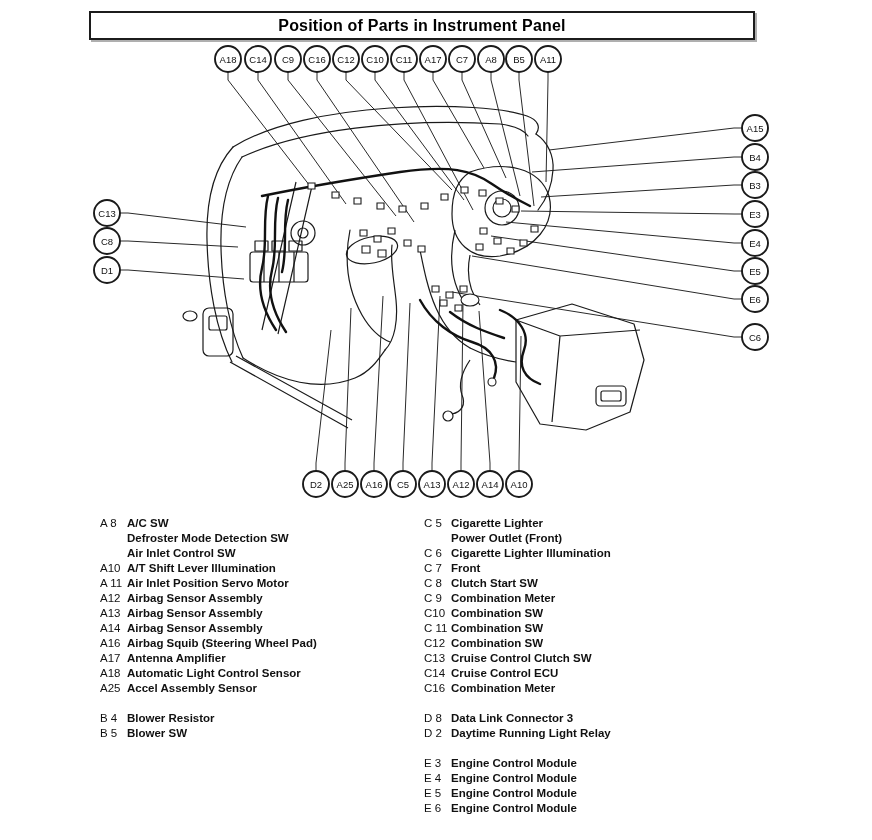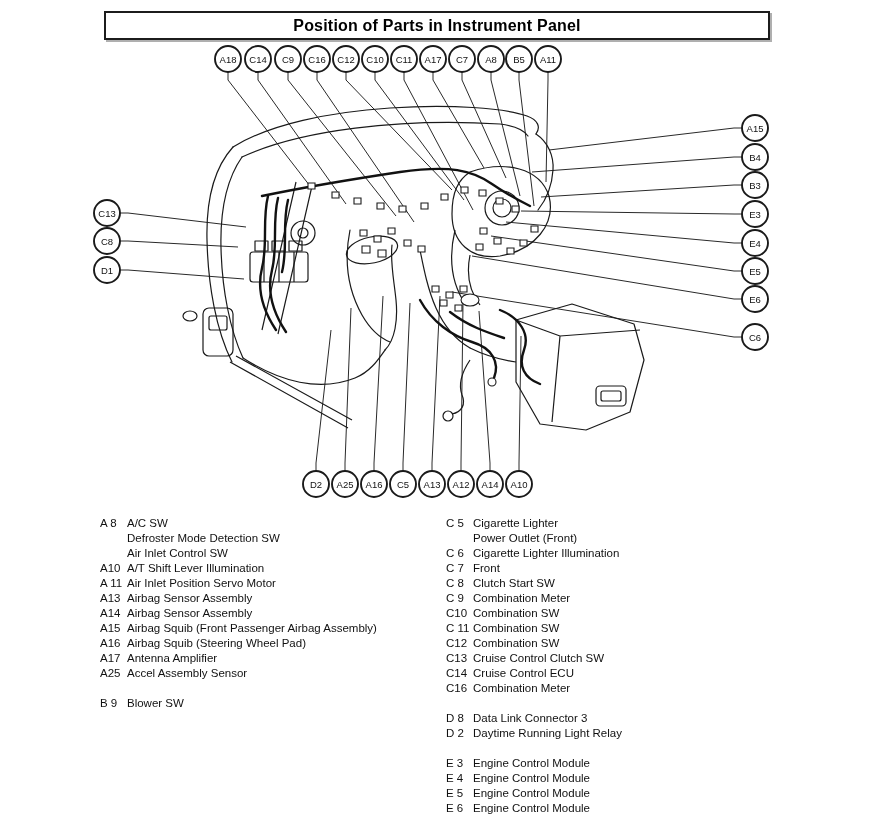--- a/index.html
+++ b/index.html
@@ -2,41 +2,41 @@
 <html><head>
 <meta charset="utf-8">
 <style>
   html,body{margin:0;padding:0;}
   body{
     width:872px;height:840px;position:relative;background:#fff;
     font-family:"Liberation Sans","DejaVu Sans",sans-serif;color:#111;
     overflow:hidden;
   }
   .title-box{
-    position:absolute;left:104px;top:11px;width:662px;height:25px;
+    position:absolute;left:89px;top:11px;width:662px;height:25px;
     border:2px solid #1c1c1c;background:#fff;
     box-shadow:2px 2px 0 rgba(110,110,110,.55);
     display:flex;align-items:center;justify-content:center;
   }
   .title-box h1{
     margin:0;font-size:16px;font-weight:bold;letter-spacing:.2px;color:#000;
   }
   svg.diagram{position:absolute;left:0;top:0;}
   svg .callout circle{fill:#fff;stroke:#1a1a1a;stroke-width:1.9px;}
   svg .callout text{
     font-family:"Liberation Sans","DejaVu Sans",sans-serif;
     font-size:9.5px;fill:#111;text-anchor:middle;
   }
   svg .leader{stroke:#2a2a2a;stroke-width:1px;fill:none;}
   .legend-col{position:absolute;top:516px;font-size:11.5px;line-height:15px;color:#111;}
   .legend-col.left{left:100px;}
-  .legend-col.right{left:446px;}
+  .legend-col.right{left:424px;}
   .lg-row{white-space:nowrap;height:15px;}
   .lg-code{display:inline-block;width:27px;white-space:pre;}
-  .lg-text{white-space:pre;}
+  .lg-text{white-space:pre;font-weight:bold;}
 </style>
 </head>
 <body>
 
 <div class="title-box">
   <h1>Position of Parts in Instrument Panel</h1>
 </div>
 
 <svg class="diagram" width="872" height="512" viewBox="0 0 872 512" xmlns="http://www.w3.org/2000/svg">
 
@@ -279,28 +279,30 @@
       <text x="519" y="487.5">A10</text>
     </g>
 </svg>
 
 <div class="legend-col left">
   <div class="lg-row"><span class="lg-code">A 8</span><span class="lg-text">A/C SW</span></div>
   <div class="lg-row"><span class="lg-code"></span><span class="lg-text">Defroster Mode Detection SW</span></div>
   <div class="lg-row"><span class="lg-code"></span><span class="lg-text">Air Inlet Control SW</span></div>
   <div class="lg-row"><span class="lg-code">A10</span><span class="lg-text">A/T Shift Lever Illumination</span></div>
   <div class="lg-row"><span class="lg-code">A 11</span><span class="lg-text">Air Inlet Position Servo Motor</span></div>
+  <div class="lg-row"><span class="lg-code">A12</span><span class="lg-text">Airbag Sensor Assembly</span></div>
   <div class="lg-row"><span class="lg-code">A13</span><span class="lg-text">Airbag Sensor Assembly</span></div>
   <div class="lg-row"><span class="lg-code">A14</span><span class="lg-text">Airbag Sensor Assembly</span></div>
-  <div class="lg-row"><span class="lg-code">A15</span><span class="lg-text">Airbag Squib (Front Passenger Airbag Assembly)</span></div>
   <div class="lg-row"><span class="lg-code">A16</span><span class="lg-text">Airbag Squib (Steering Wheel Pad)</span></div>
   <div class="lg-row"><span class="lg-code">A17</span><span class="lg-text">Antenna Amplifier</span></div>
+  <div class="lg-row"><span class="lg-code">A18</span><span class="lg-text">Automatic Light Control Sensor</span></div>
   <div class="lg-row"><span class="lg-code">A25</span><span class="lg-text">Accel Assembly Sensor</span></div>
   <div class="lg-row"><span class="lg-code"></span><span class="lg-text"></span></div>
-  <div class="lg-row"><span class="lg-code">B 9</span><span class="lg-text">Blower SW</span></div>
+  <div class="lg-row"><span class="lg-code">B 4</span><span class="lg-text">Blower Resistor</span></div>
+  <div class="lg-row"><span class="lg-code">B 5</span><span class="lg-text">Blower SW</span></div>
 </div>
 
 <div class="legend-col right">
   <div class="lg-row"><span class="lg-code">C 5</span><span class="lg-text">Cigarette Lighter</span></div>
   <div class="lg-row"><span class="lg-code"></span><span class="lg-text">Power Outlet (Front)</span></div>
   <div class="lg-row"><span class="lg-code">C 6</span><span class="lg-text">Cigarette Lighter Illumination</span></div>
   <div class="lg-row"><span class="lg-code">C 7</span><span class="lg-text">Front</span></div>
   <div class="lg-row"><span class="lg-code">C 8</span><span class="lg-text">Clutch Start SW</span></div>
   <div class="lg-row"><span class="lg-code">C 9</span><span class="lg-text">Combination Meter</span></div>
   <div class="lg-row"><span class="lg-code">C10</span><span class="lg-text">Combination SW</span></div>

